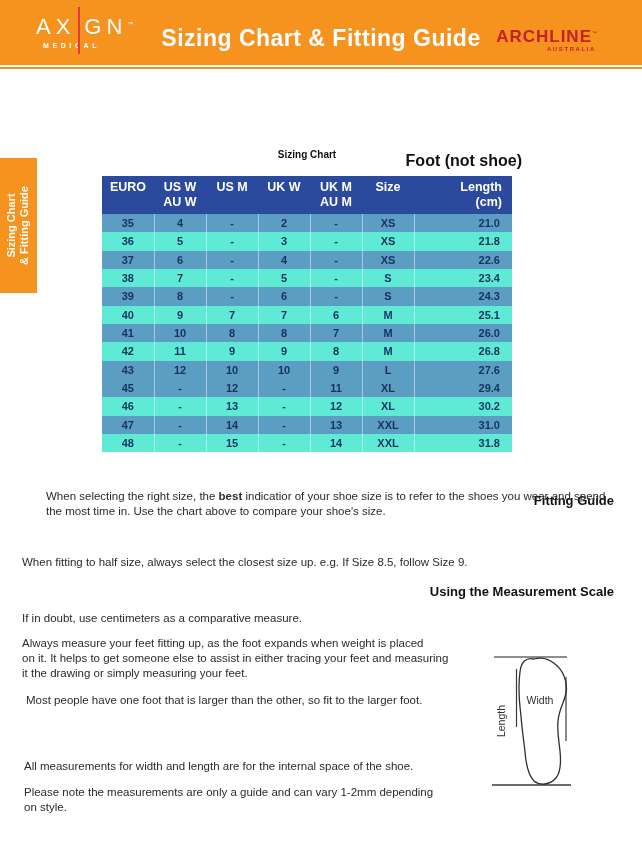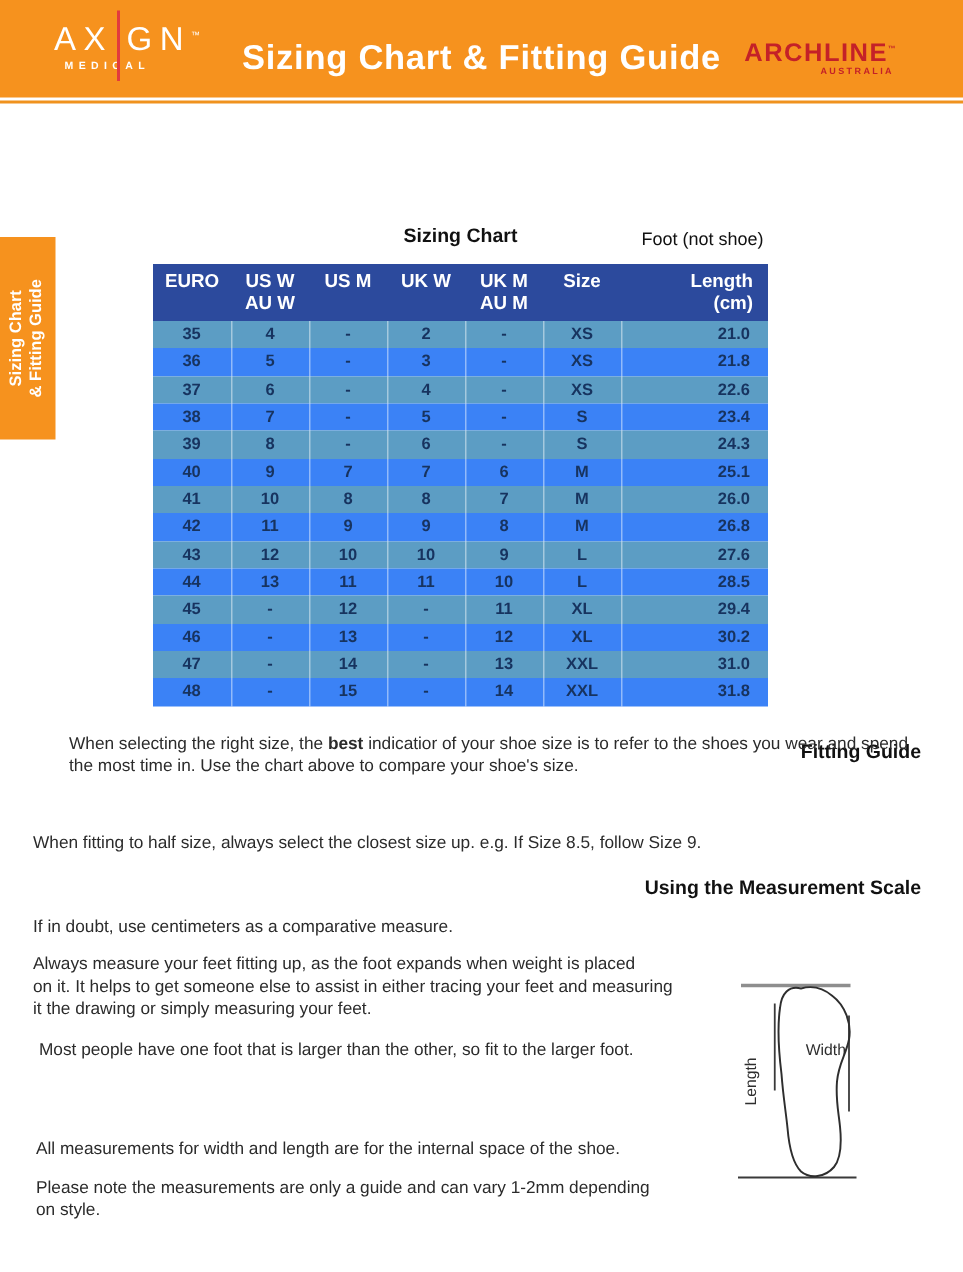--- a/index.html
+++ b/index.html
@@ -22,57 +22,57 @@
   .accent-line { position:absolute; top:67px; left:0; width:642px; height:2px; background:#F0921E; }
 
   
   .side-tab { position:absolute; left:0; top:158px; width:37px; height:135px; background:#F6921E; }
   .side-tab-inner { position:absolute; width:135px; height:37px; left:-49px; top:49px;
                     transform:rotate(-90deg); color:#fff; font-weight:bold; font-size:11px;
                     line-height:13px; text-align:center; white-space:pre-line; padding-top:5px; }
 
   
   .chart-heading { position:absolute; top:149px; left:102px; width:410px; text-align:center;
-                   font-size:13px; font-weight:bold; color:#111; }
-  .foot-note { position:absolute; top:152px; left:102px; width:407px; text-align:right;
-               font-size:12px; font-weight:normal; color:#111; }
+                   font-size:10px; font-weight:bold; color:#111; }
+  .foot-note { position:absolute; top:152px; left:115px; width:407px; text-align:right;
+               font-size:16px; font-weight:bold; color:#111; }
 
   
   .sizing-table { position:absolute; top:176px; left:102px; width:410px;
                   border-collapse:collapse; table-layout:fixed; }
   .sizing-table thead th { background:#2C4A9D; color:#fff; font-size:12.5px; font-weight:bold;
                            vertical-align:top; padding:4px 0 0 0; height:38px; line-height:15px;
                            text-align:center;margin-left:44px; }
   .sizing-table thead th:last-child { text-align:right; padding-right:10px; width:98px; }
   .sizing-table tbody td { height:18.35px; padding:0; text-align:center; font-size:11px;
                            font-weight:bold; color:#17335F; line-height:18.35px; }
   .sizing-table tbody td:last-child { text-align:right; padding-right:12px; }
   .sizing-table tbody td:not(:last-child) { border-right:1px solid rgba(255,255,255,.45); }
   .sizing-table tr.teal td { background:#5C9DC4; }
-  .sizing-table tr.peri td { background:#3b82f6; }
+  .sizing-table tr.peri td { background:#5eead4; }
 
   
   .section-heading { position:absolute; left:0; width:614px; text-align:right;
                      font-size:13px; font-weight:bold; color:#111; }
   #fitting-heading { top:493px; }
   #measurement-heading { top:584px; }
   .para { position:absolute; left:22px; font-size:11.5px; color:#2b2b2b;
           line-height:14.8px; white-space:pre-line; }
   #p1 { top:489px; width:580px;margin-left:24px; }
   #p2 { top:555px; width:580px; }
   #mp1 { top:611px; width:580px; }
   #mp2 { top:636px; width:470px; }
   #mp3 { top:693px; left:26px; width:470px; }
   #mp4 { top:759px; left:24px; width:470px; }
   #mp5 { top:785px; left:24px; width:470px; }
 
   
   .foot-diagram { position:absolute; left:478px; top:648px; width:104px; height:152px; }
   .foot-diagram svg { position:absolute; left:0; top:0; }
-  .width-label { position:absolute; left:38px; top:46px; width:48px; text-align:right;
+  .width-label { position:absolute; left:38px; top:46px; width:48px; text-align:center;
                  font-size:10.5px; color:#2e2e2e; }
   .length-label { position:absolute; left:1px; top:66px; width:46px; height:14px; text-align:center;
                   font-size:10.5px; color:#2e2e2e; transform:rotate(-90deg); }
 </style>
 </head>
 <body>
 
 <div class="page">
 
   <header class="banner">
@@ -201,29 +201,20 @@
         </tr>
         <tr class="teal">
           <td>43</td>
           <td>12</td>
           <td>10</td>
           <td>10</td>
           <td>9</td>
           <td>L</td>
           <td>27.6</td>
         </tr>
-        <tr class="peri">
-          <td>44</td>
-          <td>13</td>
-          <td>11</td>
-          <td>11</td>
-          <td>10</td>
-          <td>L</td>
-          <td>28.5</td>
-        </tr>
         <tr class="teal">
           <td>45</td>
           <td>-</td>
           <td>12</td>
           <td>-</td>
           <td>11</td>
           <td>XL</td>
           <td>29.4</td>
         </tr>
         <tr class="peri">

